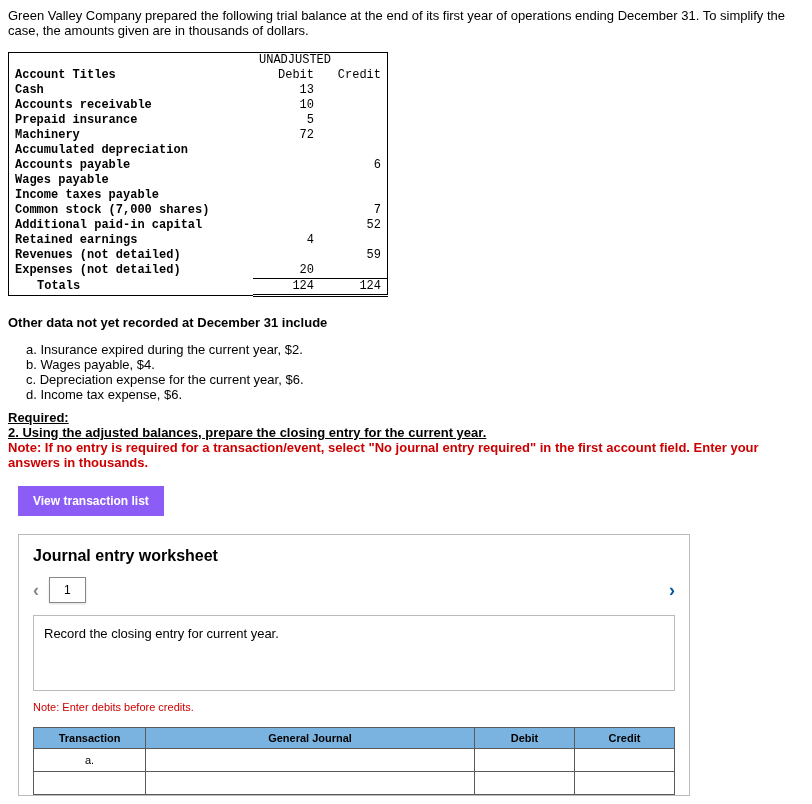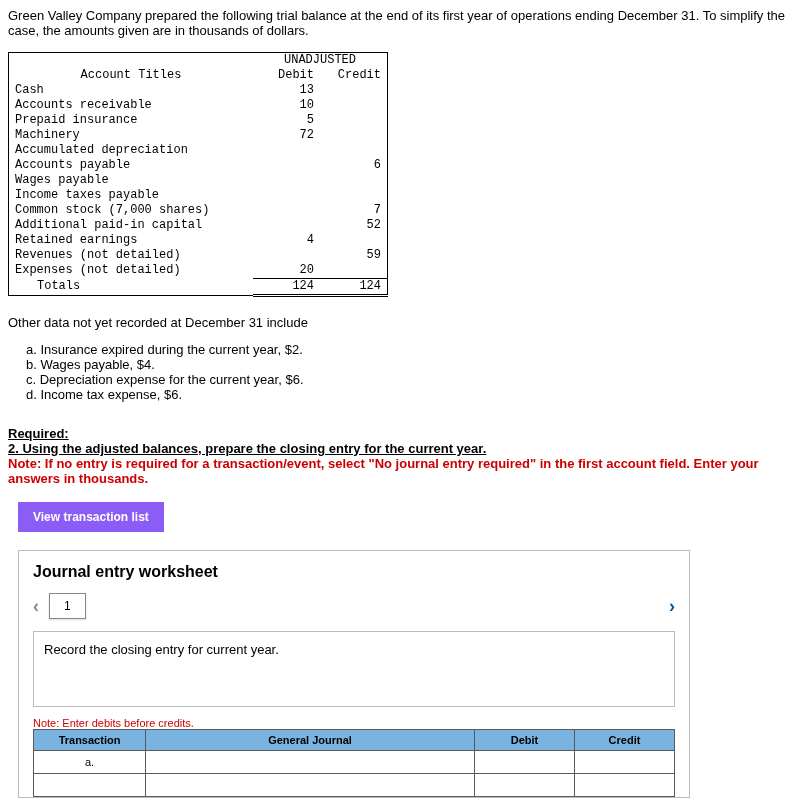--- a/index.html
+++ b/index.html
@@ -19,35 +19,37 @@
     font-family: "Courier New", monospace;
     font-size: 12px;
     margin-bottom: 18px;
   }
   .trial-balance td {
     padding: 0 6px;
     line-height: 1.25;
     white-space: nowrap;
   }
   .trial-balance .hdr {
-    text-align: center;
+    text-align: left;
   }
   .trial-balance .num {
     text-align: right;
     min-width: 55px;
   }
   .trial-balance .acct {
     min-width: 210px;
+    font-weight: bold;
   }
   .section {
     margin-bottom: 12px;
+    font-weight: bold;
   }
   .letters {
     padding-left: 18px;
-    margin-bottom: 24px;
+    margin-bottom: 8px;
   }
   .required b {
     font-weight: bold;
     text-decoration: underline;
   }
   .note-red {
     color: #c00;
     font-weight: bold;
   }
   .view-btn {
@@ -104,21 +106,21 @@
     border: 1px solid #bbb;
     padding: 10px;
     font-family: Verdana, sans-serif;
     font-size: 13px;
     min-height: 54px;
     margin-bottom: 10px;
   }
   .note-small {
     color: #c00;
     font-size: 11px;
-    margin-bottom: 0;
+    margin-bottom: 14px;
     font-family: Verdana, sans-serif;
   }
   .je-table {
     border-collapse: collapse;
     width: 100%;
     font-family: Verdana, sans-serif;
     font-size: 11px;
   }
   .je-table th {
     background: #7bb3e0;

